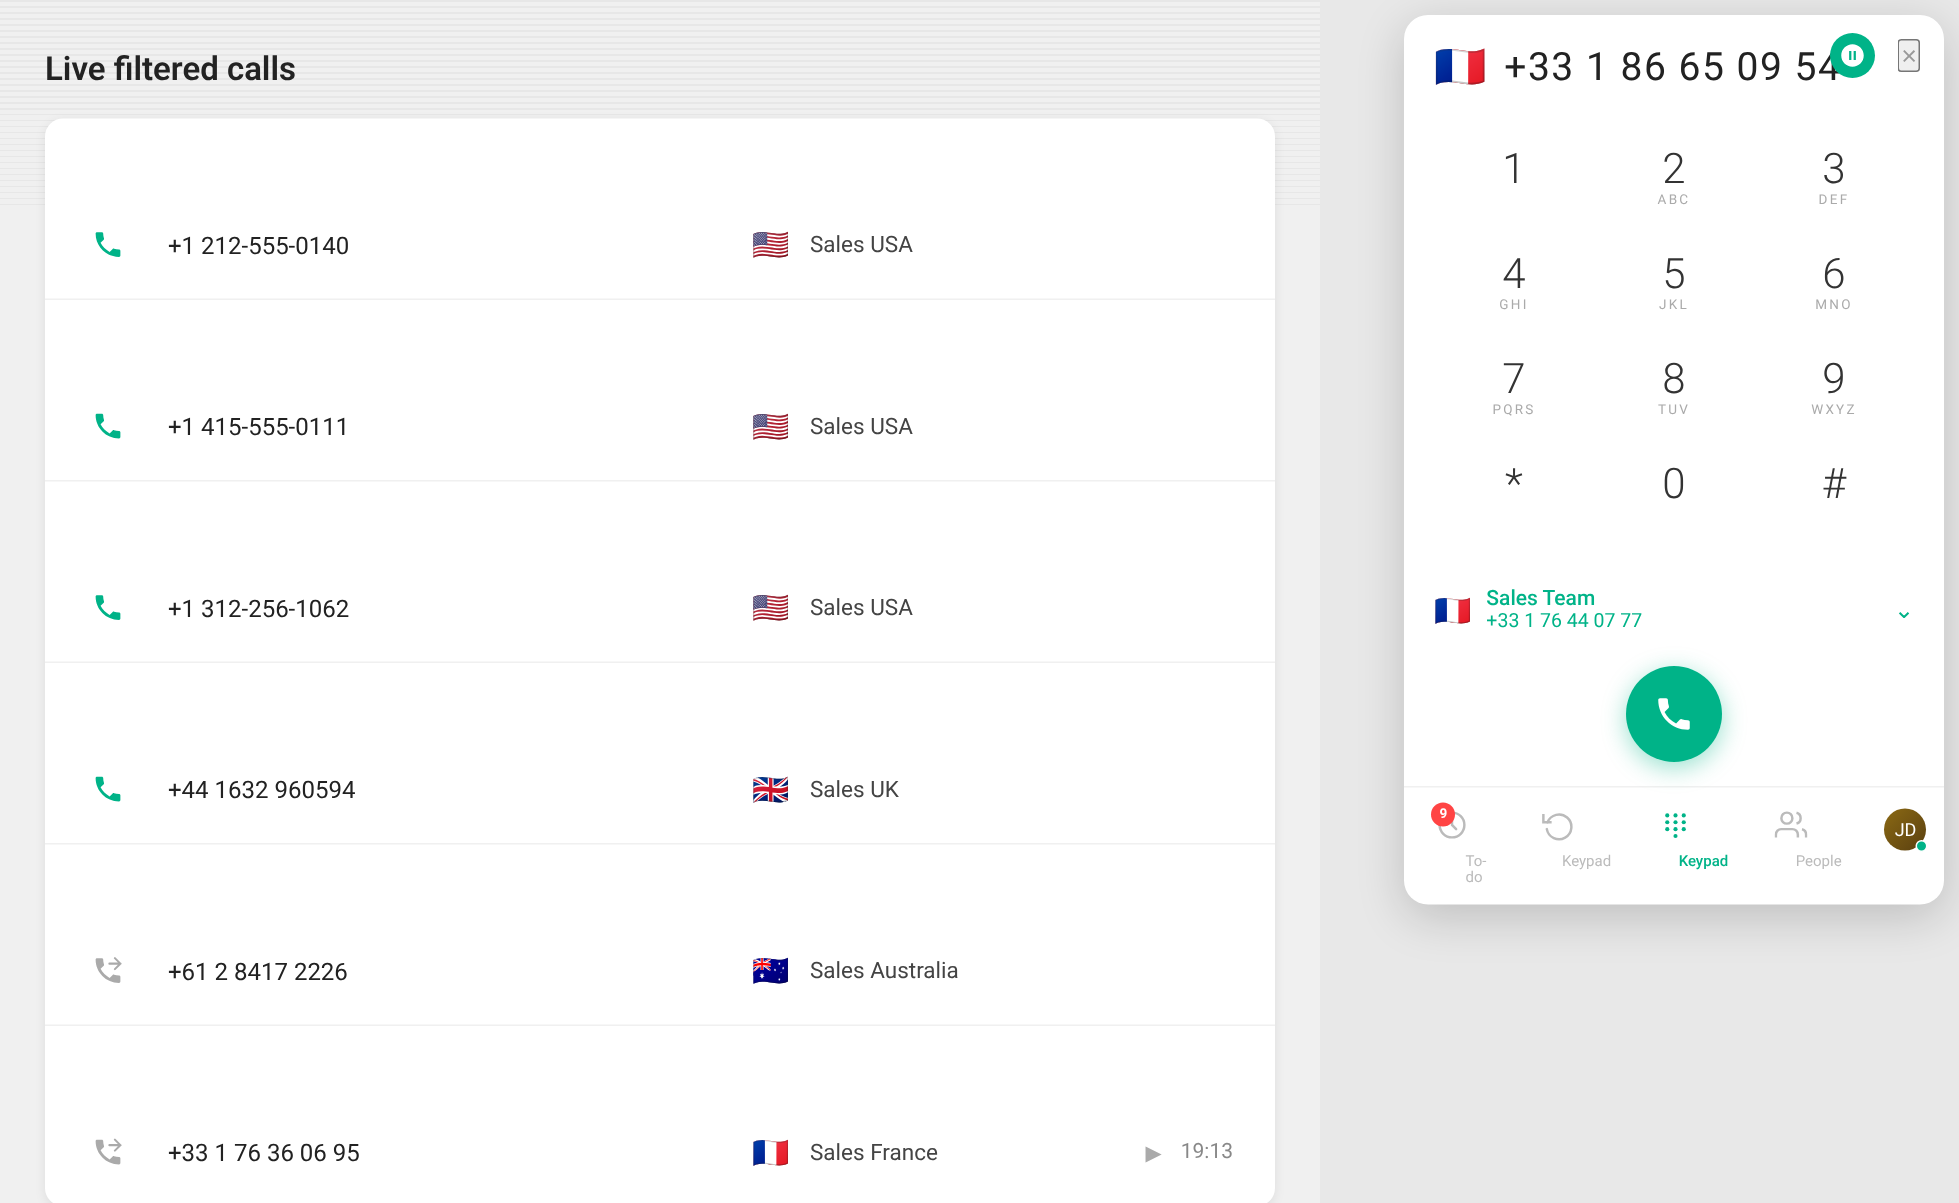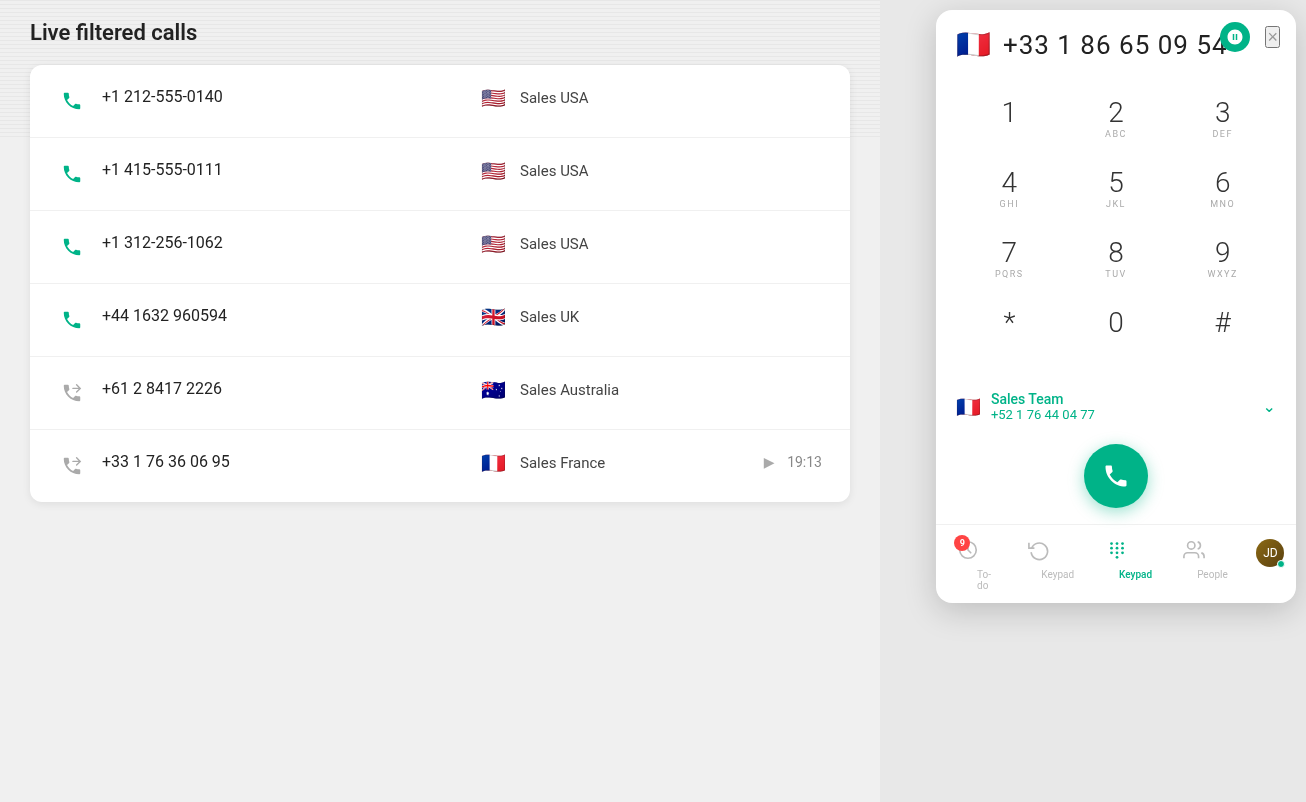--- a/index.html
+++ b/index.html
@@ -12,43 +12,44 @@
       position: relative;
     }
 
     
     .main-panel {
       position: absolute;
       top: 0; left: 0;
       width: 880px;
       height: 802px;
       background: #f0f0f0;
-      padding: 20px 30px;
+      padding: 34px 30px;
     }
 
     .panel-title {
       font-size: 22px;
       font-weight: 600;
       color: #222;
       margin-bottom: 20px;
     }
 
     .calls-list {
       background: #fff;
       border-radius: 12px;
       box-shadow: 0 2px 8px rgba(0,0,0,0.08);
       overflow: hidden;
     }
 
     .call-row {
       display: flex;
-      align-items: flex-start;
+      align-items: center;
       padding: 22px 28px;
       border-bottom: 1px solid #f0f0f0;
-      gap: 16px;
+      gap: 26px;
+      margin-top: 48px;
     }
 
     .call-row:last-child {
       border-bottom: none;
     }
 
     .call-icon {
       width: 28px;
       height: 28px;
       display: flex;
@@ -505,21 +506,21 @@
         <span class="dial-num">#</span>
         <span class="dial-letters"></span>
       </div>
     </div>
   </div>
 
   <div class="caller-id">
     <span class="caller-flag">🇫🇷</span>
     <div class="caller-info">
       <div class="caller-name">Sales Team</div>
-      <div class="caller-num">+52 1 76 44 04 77</div>
+      <div class="caller-num">+33 1 76 44 07 77</div>
     </div>
     <span class="caller-chevron">⌄</span>
   </div>
 
   <div class="call-button-wrap">
     <button class="call-btn">
       <svg viewBox="0 0 24 24">
         <path d="M6.6 10.8c1.4 2.8 3.8 5.1 6.6 6.6l2.2-2.2c.3-.3.7-.4 1-.2 1.1.4 2.3.6 3.6.6.6 0 1 .4 1 1V20c0 .6-.4 1-1 1-9.4 0-17-7.6-17-17 0-.6.4-1 1-1h3.5c.6 0 1 .4 1 1 0 1.3.2 2.5.6 3.6.1.3 0 .7-.2 1L6.6 10.8z"></path>
       </svg>
     </button>

